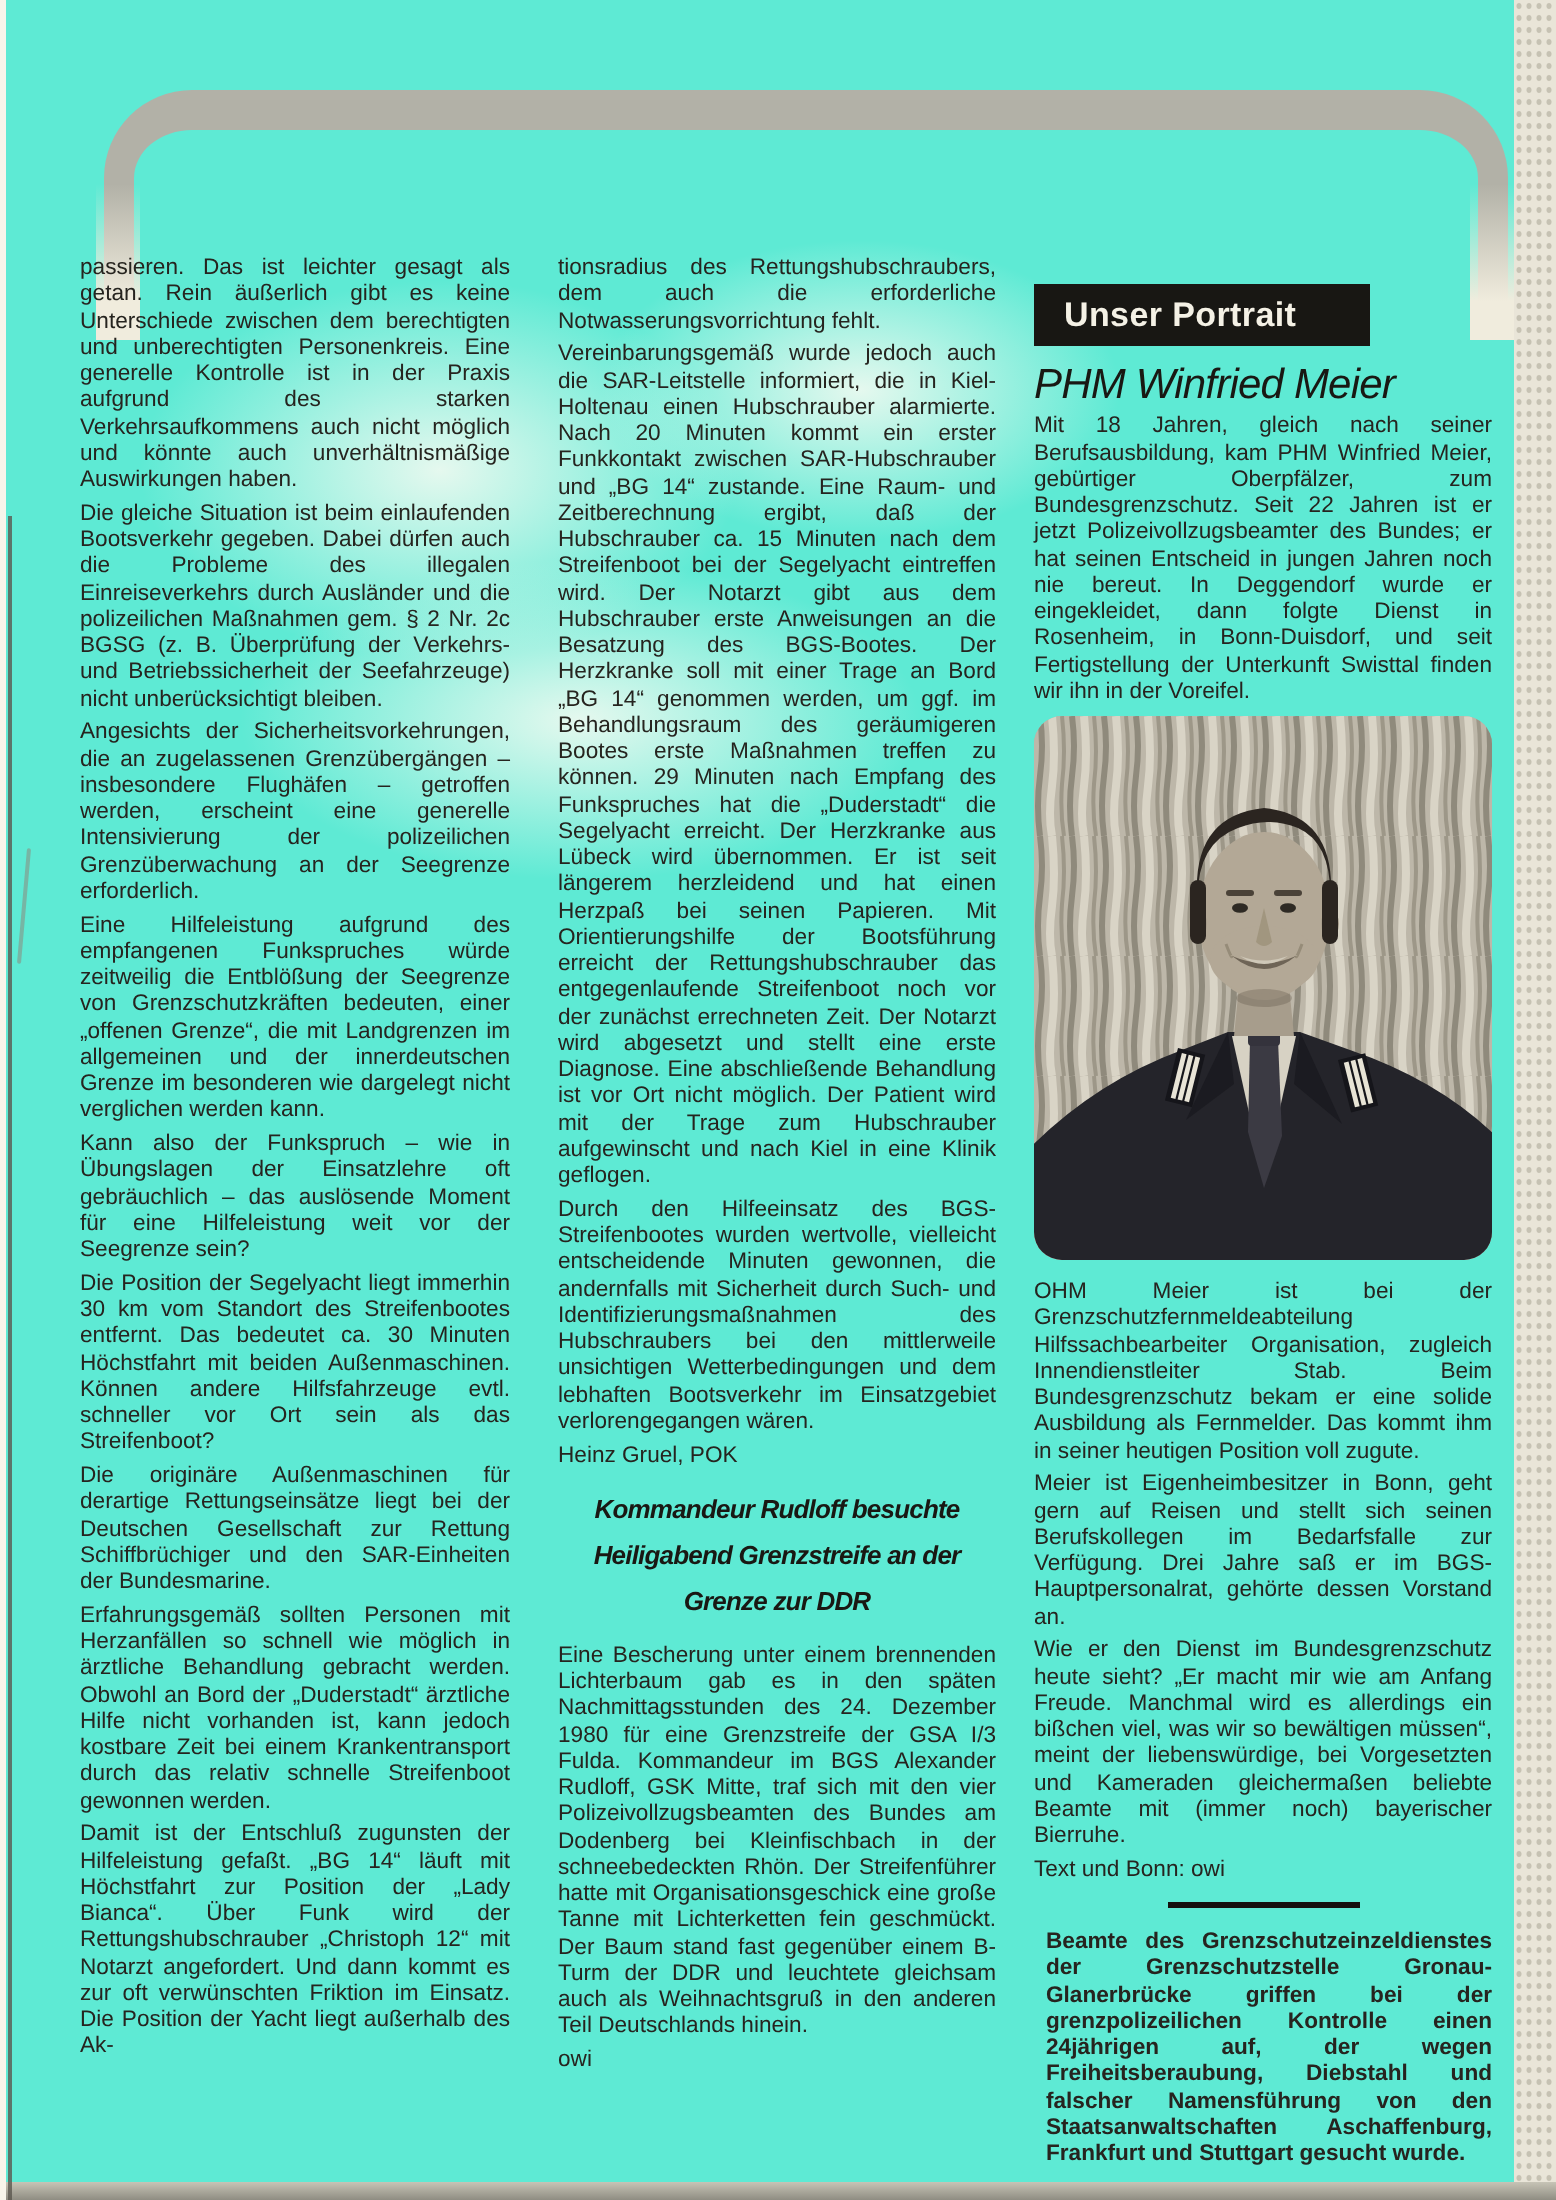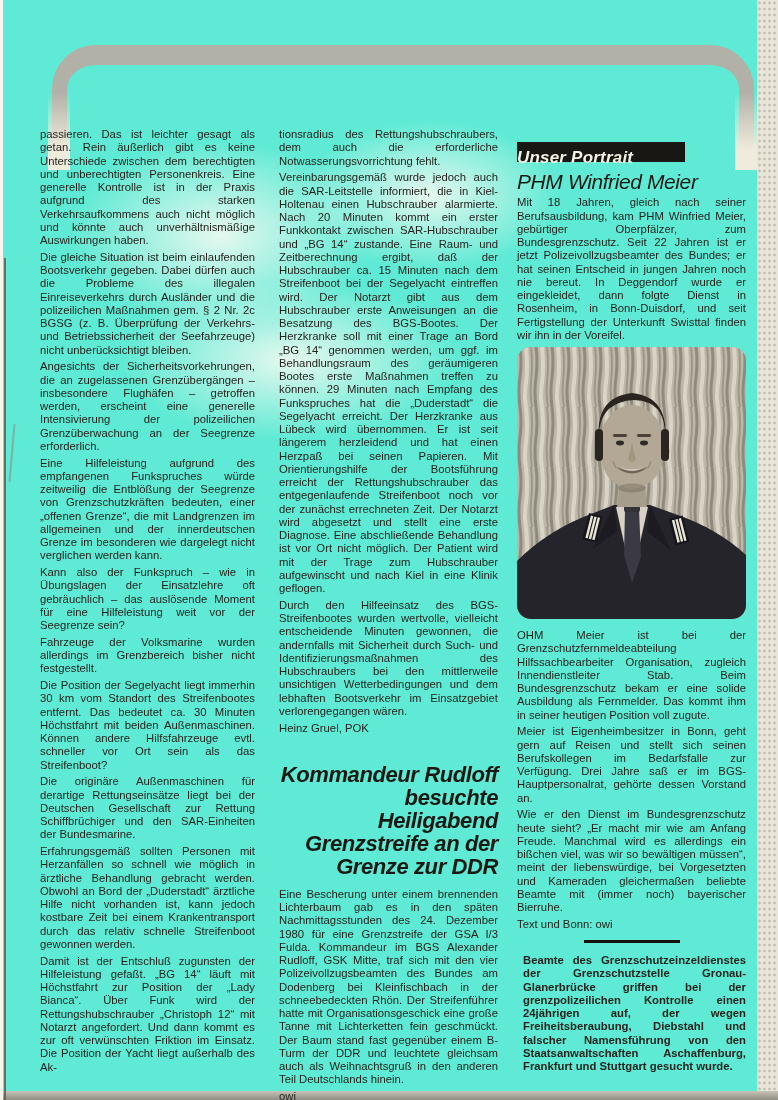--- a/index.html
+++ b/index.html
@@ -25,24 +25,24 @@
   .g2{left:300px;top:120px;width:260px;height:150px;}
   .g3{left:120px;top:280px;width:340px;height:160px;}
   
   .col{position:absolute;top:128px;text-align:justify;font-size:11.3px;line-height:13.25px;
        hyphens:auto;-webkit-hyphens:auto;}
   .col1{left:40px;width:215px;}
   .col2{left:279px;width:219px;}
   .col3{left:517px;width:229px;top:140px;}
   p.body{margin:0 0 3.5px;}
   .byline{text-align:left;margin:0 2px 3.5px 0;}
-  .headline{font-size:22px;line-height:23px;font-style:italic;font-weight:bold;
-       letter-spacing:-0.4px;margin:28px 0 10px;color:#191813;text-align:right;hyphens:none;}
-  .kicker{background:#181713;color:#f4f1e5;font-style:italic;font-weight:bold;font-size:17px;
-       height:20px;line-height:31px;width:168px;box-sizing:border-box;
+  .headline{font-size:13px;line-height:23px;font-style:italic;font-weight:bold;
+       letter-spacing:-0.4px;margin:8px 0 10px;color:#191813;text-align:center;hyphens:none;}
+  .kicker{background:#181713;color:#f4f1e5;font-weight:bold;font-size:17px;
+       height:31px;line-height:31px;padding-left:15px;width:168px;box-sizing:border-box;
        margin:2px 0 13px;text-align:left;letter-spacing:.2px;}
   .portrait-title{font-size:21px;font-style:italic;font-weight:normal;letter-spacing:-0.4px;
        margin:0 0 8px;color:#191813;text-align:left;hyphens:none;}
   .photo-frame{width:229px;height:272px;border-radius:14px;overflow:hidden;margin:5px 0 10px;
        background:#b7b2a4;}
   .divider{width:96px;height:3px;background:#14120f;margin:9px auto 11px;}
   .notice{font-weight:bold;padding-left:6px;margin:0;}
   .pagenum{position:absolute;left:7px;top:1066px;font-size:8px;color:#3a3833;margin-top:48px;}
 </style>
 </head>
@@ -61,21 +61,20 @@
   <div class="left-white"></div>
   <div class="left-line"></div>
   <div class="left-curl"></div>
 
   <div class="col col1">
     <p class="body">passieren. Das ist leichter gesagt als getan. Rein äußerlich gibt es keine Unterschiede zwischen dem berechtigten und unberechtigten Personenkreis. Eine generelle Kontrolle ist in der Praxis aufgrund des starken Verkehrsaufkommens auch nicht möglich und könnte auch unverhältnismäßige Auswirkungen haben.</p>
     <p class="body">Die gleiche Situation ist beim einlaufenden Bootsverkehr gegeben. Dabei dürfen auch die Probleme des illegalen Einreiseverkehrs durch Ausländer und die polizeilichen Maßnahmen gem. § 2 Nr. 2c BGSG (z. B. Überprüfung der Verkehrs- und Betriebssicherheit der Seefahrzeuge) nicht unberücksichtigt bleiben.</p>
     <p class="body">Angesichts der Sicherheitsvorkehrungen, die an zugelassenen Grenzübergängen – insbesondere Flughäfen – getroffen werden, erscheint eine generelle Intensivierung der polizeilichen Grenzüberwachung an der Seegrenze erforderlich.</p>
     <p class="body">Eine Hilfeleistung aufgrund des empfangenen Funkspruches würde zeitweilig die Entblößung der Seegrenze von Grenzschutzkräften bedeuten, einer „offenen Grenze“, die mit Landgrenzen im allgemeinen und der innerdeutschen Grenze im besonderen wie dargelegt nicht verglichen werden kann.</p>
     <p class="body">Kann also der Funkspruch – wie in Übungslagen der Einsatzlehre oft gebräuchlich – das auslösende Moment für eine Hilfeleistung weit vor der Seegrenze sein?</p>
-    <p class="body">Fahrzeuge der Volksmarine wurden allerdings im Grenzbereich bisher nicht festgestellt.</p>
     <p class="body">Die Position der Segelyacht liegt immerhin 30 km vom Standort des Streifenbootes entfernt. Das bedeutet ca. 30 Minuten Höchstfahrt mit beiden Außenmaschinen. Können andere Hilfsfahrzeuge evtl. schneller vor Ort sein als das Streifenboot?</p>
     <p class="body">Die originäre Außenmaschinen für derartige Rettungseinsätze liegt bei der Deutschen Gesellschaft zur Rettung Schiffbrüchiger und den SAR-Einheiten der Bundesmarine.</p>
     <p class="body">Erfahrungsgemäß sollten Personen mit Herzanfällen so schnell wie möglich in ärztliche Behandlung gebracht werden. Obwohl an Bord der „Duderstadt“ ärztliche Hilfe nicht vorhanden ist, kann jedoch kostbare Zeit bei einem Krankentransport durch das relativ schnelle Streifenboot gewonnen werden.</p>
     <p class="body">Damit ist der Entschluß zugunsten der Hilfeleistung gefaßt. „BG 14“ läuft mit Höchstfahrt zur Position der „Lady Bianca“. Über Funk wird der Rettungshubschrauber „Christoph 12“ mit Notarzt angefordert. Und dann kommt es zur oft verwünschten Friktion im Einsatz. Die Position der Yacht liegt außerhalb des Ak-</p>
   </div>
 
   <div class="col col2">
     <p class="body">tionsradius des Rettungshubschraubers, dem auch die erforderliche Notwasserungsvorrichtung fehlt.</p>
     <p class="body">Vereinbarungsgemäß wurde jedoch auch die SAR-Leitstelle informiert, die in Kiel-Holtenau einen Hubschrauber alarmierte. Nach 20 Minuten kommt ein erster Funkkontakt zwischen SAR-Hubschrauber und „BG 14“ zustande. Eine Raum- und Zeitberechnung ergibt, daß der Hubschrauber ca. 15 Minuten nach dem Streifenboot bei der Segelyacht eintreffen wird. Der Notarzt gibt aus dem Hubschrauber erste Anweisungen an die Besatzung des BGS-Bootes. Der Herzkranke soll mit einer Trage an Bord „BG 14“ genommen werden, um ggf. im Behandlungsraum des geräumigeren Bootes erste Maßnahmen treffen zu können. 29 Minuten nach Empfang des Funkspruches hat die „Duderstadt“ die Segelyacht erreicht. Der Herzkranke aus Lübeck wird übernommen. Er ist seit längerem herzleidend und hat einen Herzpaß bei seinen Papieren. Mit Orientierungshilfe der Bootsführung erreicht der Rettungshubschrauber das entgegenlaufende Streifenboot noch vor der zunächst errechneten Zeit. Der Notarzt wird abgesetzt und stellt eine erste Diagnose. Eine abschließende Behandlung ist vor Ort nicht möglich. Der Patient wird mit der Trage zum Hubschrauber aufgewinscht und nach Kiel in eine Klinik geflogen.</p>
     <p class="body">Durch den Hilfeeinsatz des BGS-Streifenbootes wurden wertvolle, vielleicht entscheidende Minuten gewonnen, die andernfalls mit Sicherheit durch Such- und Identifizierungsmaßnahmen des Hubschraubers bei den mittlerweile unsichtigen Wetterbedingungen und dem lebhaften Bootsverkehr im Einsatzgebiet verlorengegangen wären.</p>

